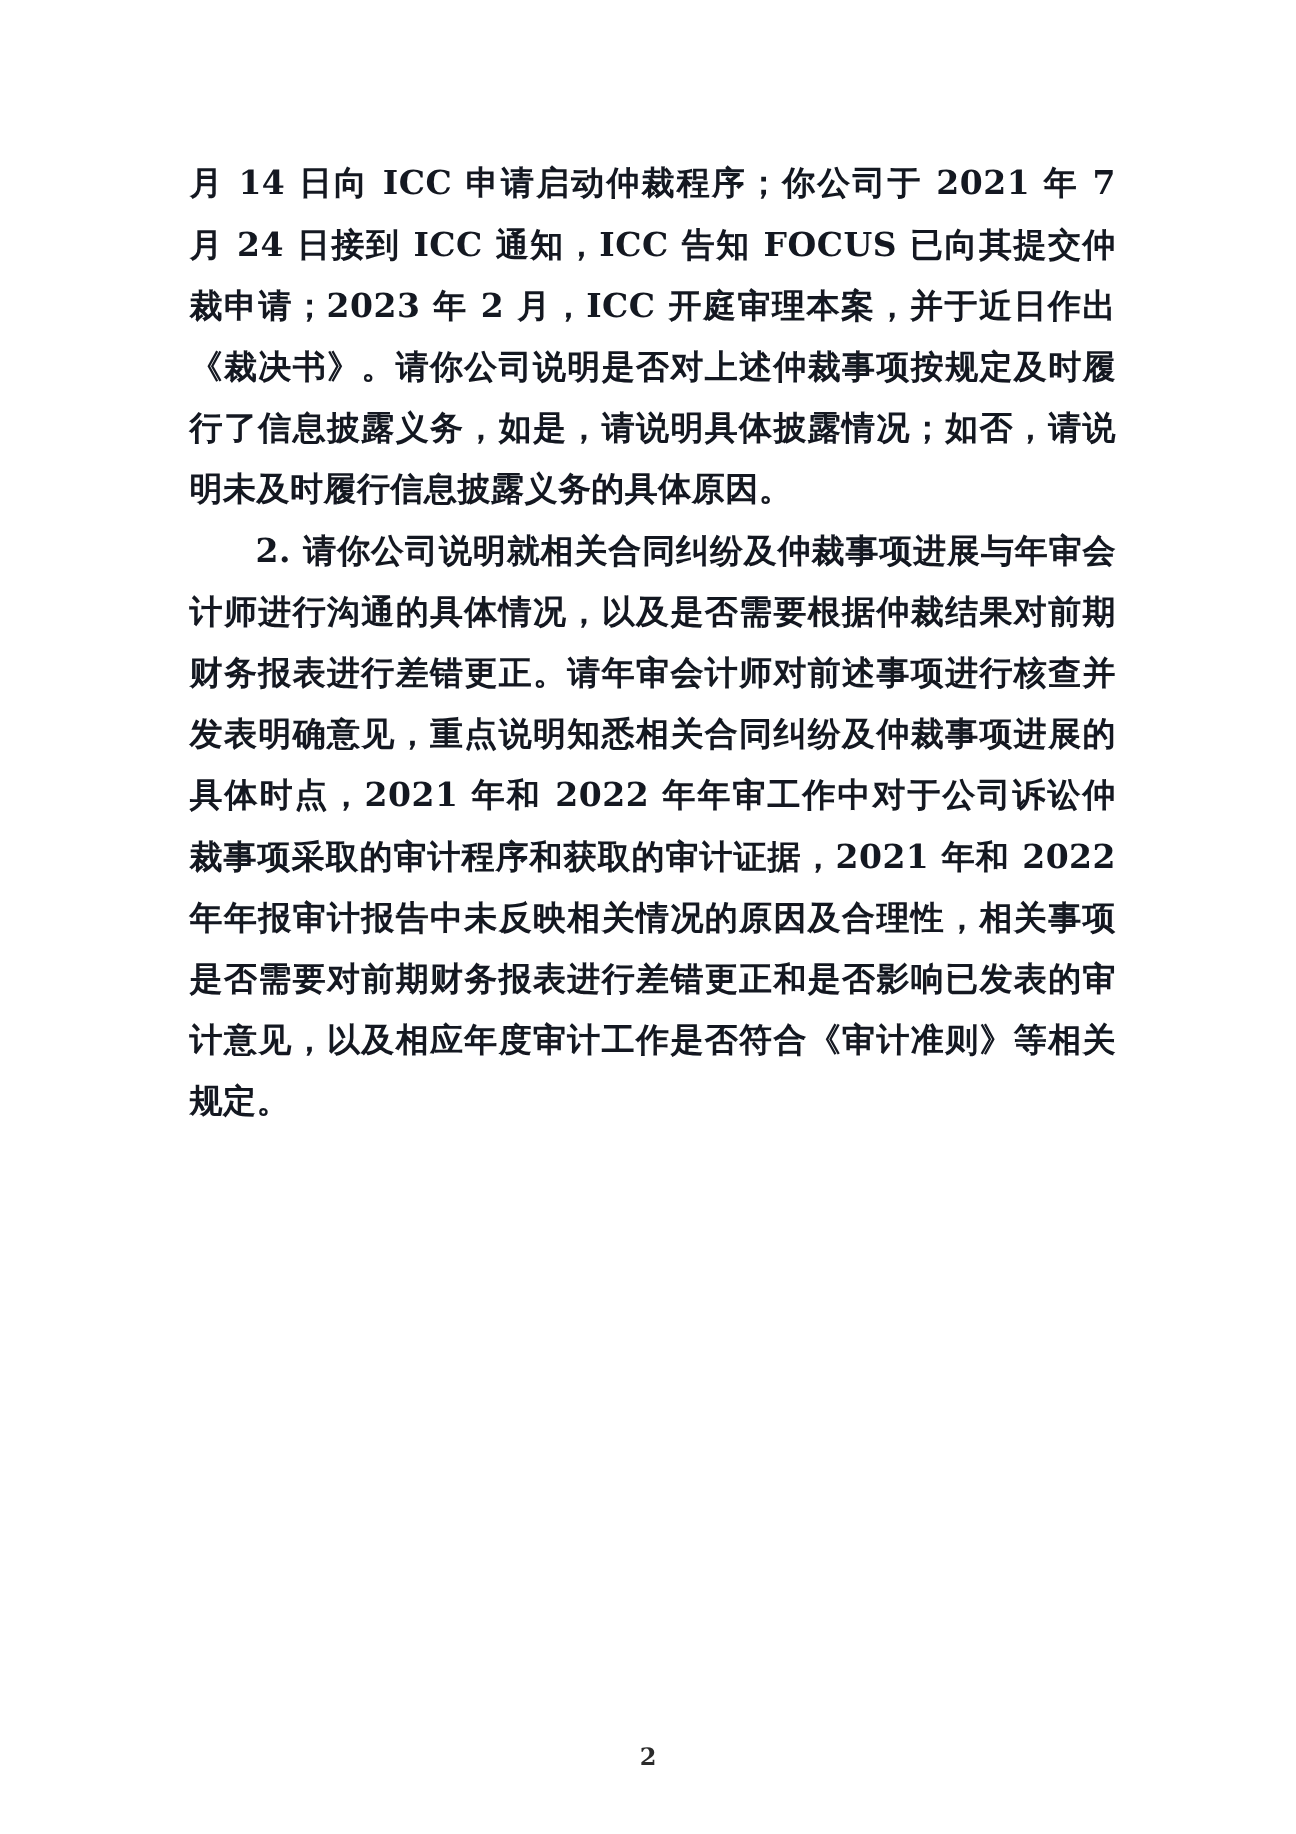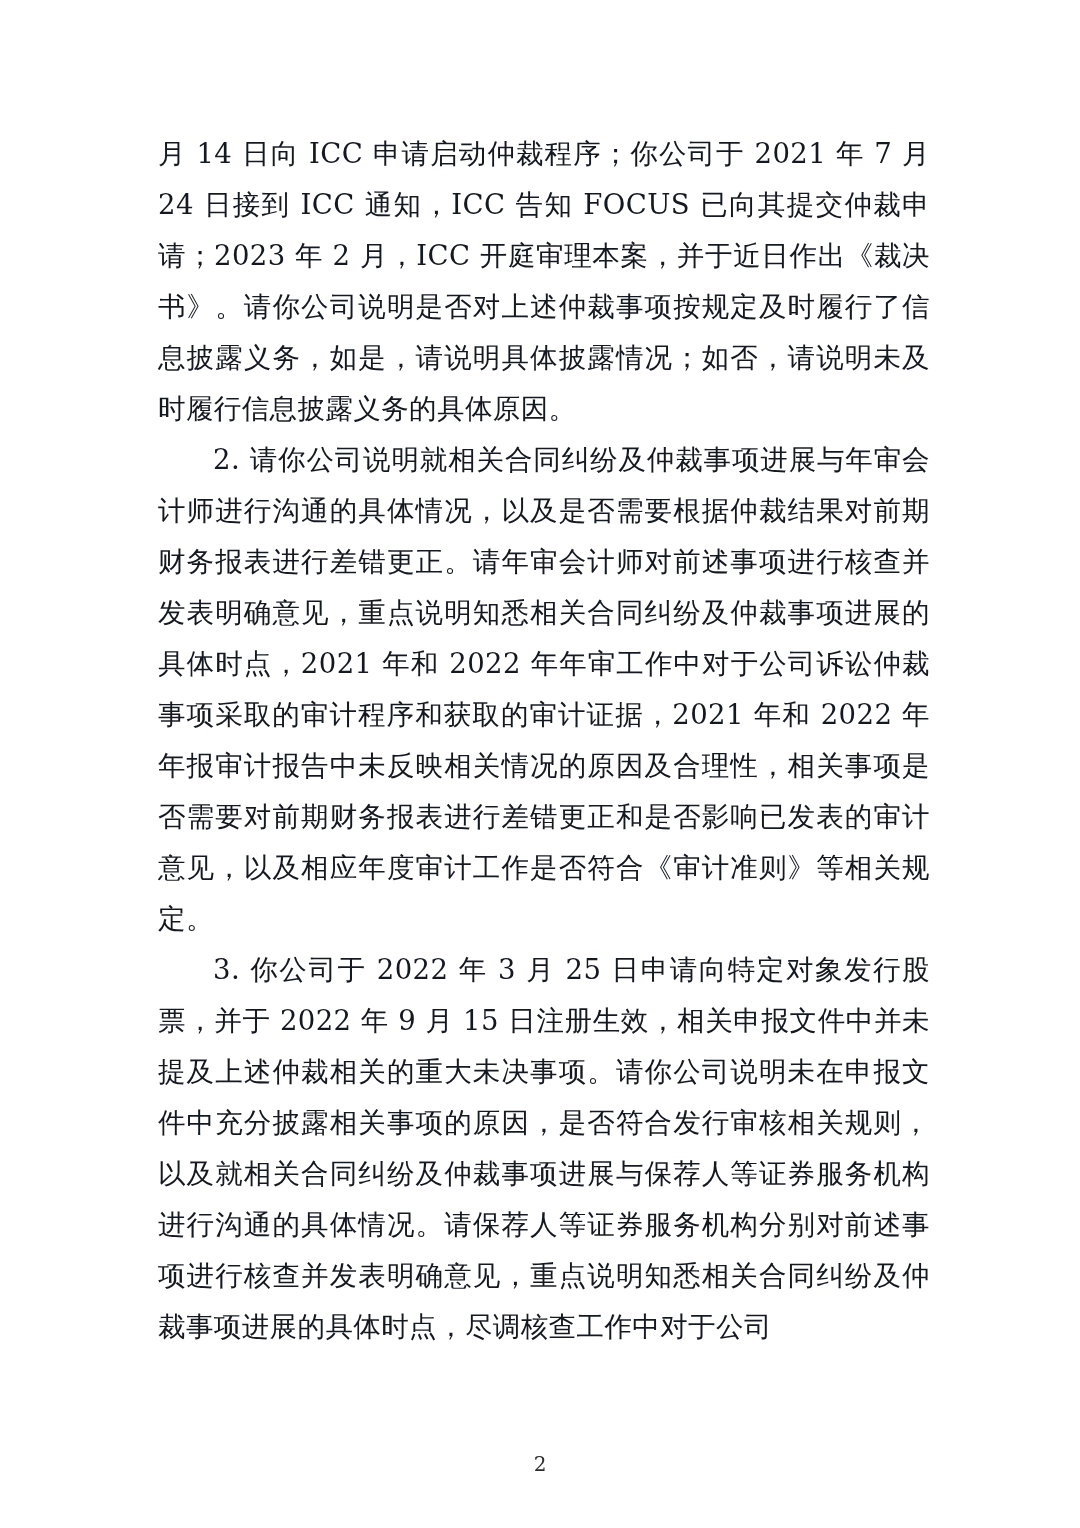--- a/index.html
+++ b/index.html
@@ -15,20 +15,21 @@
     position: relative;
     overflow: hidden;
   }
   .page {
     position: absolute;
     left: 0; top: 0;
     width: 1080px;
     height: 1528px;
     box-sizing: border-box;
     padding: 128px 150px 60px 158px;
+    font-weight: bold;
   }
   .doc-body {
     font-size: 27.5px;
     line-height: 51px;
     text-align: justify;
     text-justify: inter-ideograph;
     letter-spacing: 0.4px;
     color: #141821;
   }
   .para {
@@ -51,16 +52,15 @@
     font-family: "DejaVu Serif", "Liberation Serif", serif;
   }
 </style>
 </head>
 <body>
 
 <div class="page">
   <div class="doc-body">
     <p class="para">月 14 日向 ICC 申请启动仲裁程序；你公司于 2021 年 7 月 24 日接到 ICC 通知，ICC 告知 FOCUS 已向其提交仲裁申请；2023 年 2 月，ICC 开庭审理本案，并于近日作出《裁决书》。请你公司说明是否对上述仲裁事项按规定及时履行了信息披露义务，如是，请说明具体披露情况；如否，请说明未及时履行信息披露义务的具体原因。</p>
     <p class="para indent">2. 请你公司说明就相关合同纠纷及仲裁事项进展与年审会计师进行沟通的具体情况，以及是否需要根据仲裁结果对前期财务报表进行差错更正。请年审会计师对前述事项进行核查并发表明确意见，重点说明知悉相关合同纠纷及仲裁事项进展的具体时点，2021 年和 2022 年年审工作中对于公司诉讼仲裁事项采取的审计程序和获取的审计证据，2021 年和 2022 年年报审计报告中未反映相关情况的原因及合理性，相关事项是否需要对前期财务报表进行差错更正和是否影响已发表的审计意见，以及相应年度审计工作是否符合《审计准则》等相关规定。</p>
-    <p class="para indent">3. 你公司于 2022 年 3 月 25 日申请向特定对象发行股票，并于 2022 年 9 月 15 日注册生效，相关申报文件中并未提及上述仲裁相关的重大未决事项。请你公司说明未在申报文件中充分披露相关事项的原因，是否符合发行审核相关规则，以及就相关合同纠纷及仲裁事项进展与保荐人等证券服务机构进行沟通的具体情况。请保荐人等证券服务机构分别对前述事项进行核查并发表明确意见，重点说明知悉相关合同纠纷及仲裁事项进展的具体时点，尽调核查工作中对于公司</p>
   </div>
   <div class="page-number">2</div>
 </div>
 
 </body></html>

